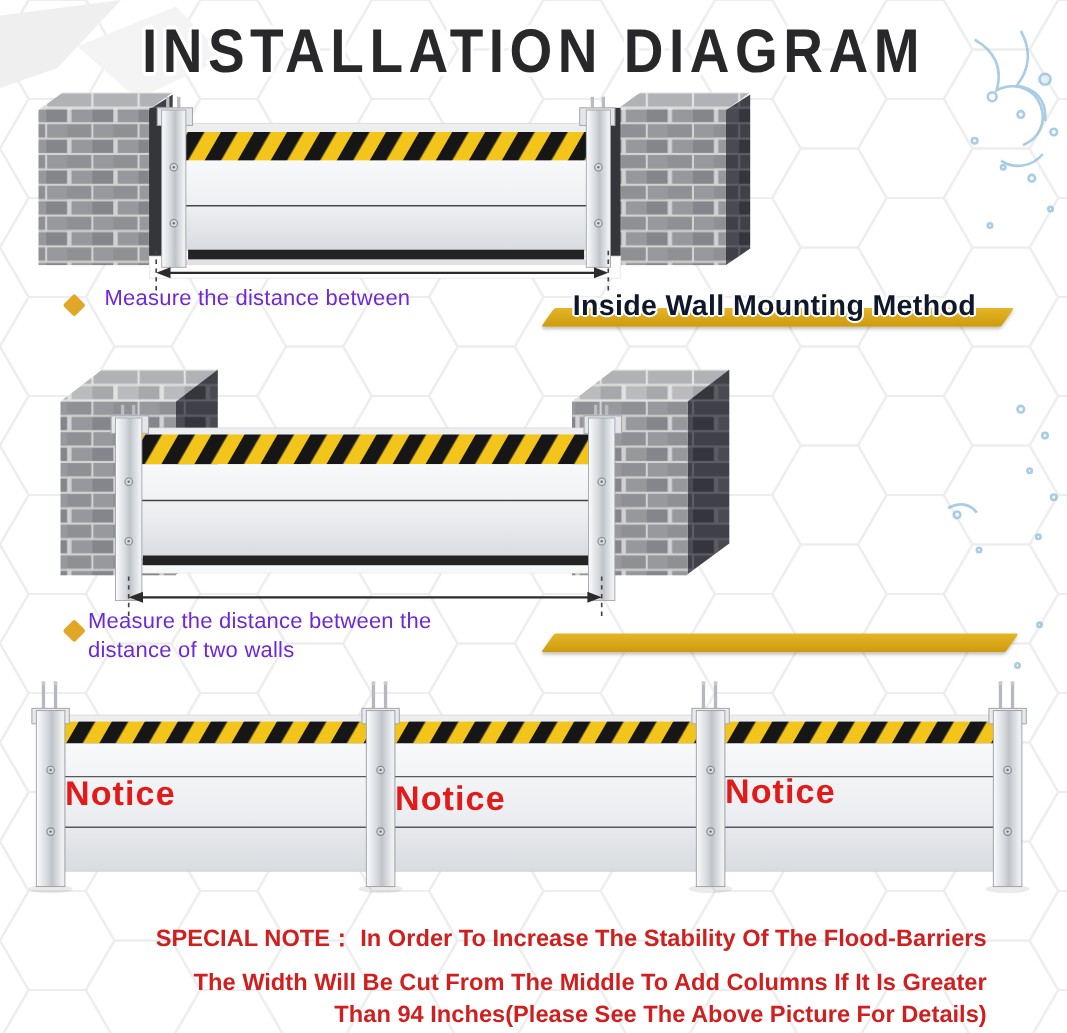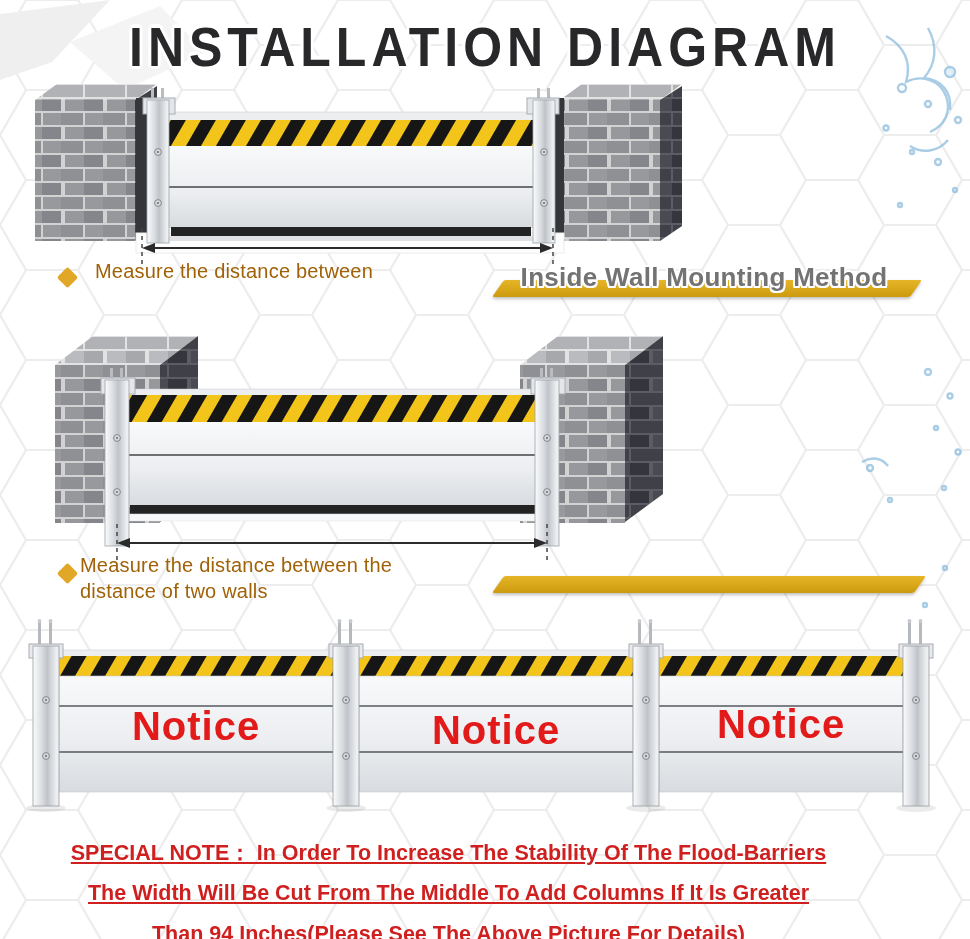--- a/index.html
+++ b/index.html
@@ -4,29 +4,29 @@
 <style>
   html,body{margin:0;padding:0;background:#fff;}
   #canvas{position:relative;width:970px;height:939px;overflow:hidden;background:#ffffff;
           font-family:"Liberation Sans",sans-serif;}
   .abs{position:absolute;}
   #scene{position:absolute;left:0;top:0;}
   .title{left:0;top:14px;width:970px;text-align:center;font-size:50px;font-weight:bold;
          letter-spacing:5px;color:#28282a;transform:scaleY(1.12);transform-origin:top;
          text-shadow:-3px 0 0 #fff,3px 0 0 #fff,0 -3px 0 #fff,0 3px 0 #fff,
                      -2px -2px 0 #fff,2px -2px 0 #fff,-2px 2px 0 #fff,2px 2px 0 #fff;}
-  .instr{font-size:20px;color:#a16207;line-height:26px;letter-spacing:.2px;}
+  .instr{font-size:20px;color:#6d28d9;line-height:26px;letter-spacing:.2px;}
   .diamond{width:15px;height:15px;background:#e2a727;transform:rotate(45deg);border-radius:2px;}
   .banner-strip{height:17px;background:linear-gradient(#e6b527,#cd9a0e);
                 transform:skewX(-35deg);border-radius:2px;box-shadow:1px 2px 3px rgba(0,0,0,.25);}
-  .banner-text{font-weight:bold;font-size:26px;color:#737373;text-align:center;letter-spacing:.3px;
+  .banner-text{font-weight:bold;font-size:26px;color:#0f172a;text-align:center;letter-spacing:.3px;
          text-shadow:-2px 0 0 #fff,2px 0 0 #fff,0 -2px 0 #fff,0 2px 0 #fff,
                      -1.5px -1.5px 0 #fff,1.5px -1.5px 0 #fff,-1.5px 1.5px 0 #fff,1.5px 1.5px 0 #fff;}
-  .notice{font-weight:bold;font-size:40px;color:#e21a1a;text-align:center;letter-spacing:1px;}
-  .note-line{width:897px;text-align:center;font-weight:bold;font-size:21.5px;color:#cf1f1f;text-decoration:underline;}
+  .notice{font-weight:bold;font-size:31px;color:#e21a1a;text-align:left;letter-spacing:1px;}
+  .note-line{width:897px;text-align:right;font-weight:bold;font-size:21.5px;color:#cf1f1f;}
 </style>
 </head>
 <body>
 
 <div id="canvas">
 
 <svg id="scene" width="970" height="939" viewBox="0 0 970 939">
   <defs>
     <pattern id="hex" width="156" height="90" patternUnits="userSpaceOnUse">
       <g fill="none" stroke="#e7e7e7" stroke-width="2">
@@ -288,17 +288,17 @@
   <div>distance of two walls</div>
 </div>
 <div class="abs banner-strip" style="left:498px;top:576px;width:422px;"></div>
 
 <div class="abs notice" style="left:59px;top:704px;width:274px;">Notice</div>
 <div class="abs notice" style="left:359px;top:708px;width:274px;">Notice</div>
 <div class="abs notice" style="left:659px;top:702px;width:244px;">Notice</div>
 
 <div class="abs" style="left:0;top:838px;">
   <div class="note-line" style="margin-bottom:14px;">SPECIAL NOTE：  In Order To Increase The Stability Of The Flood-Barriers</div>
-  <div class="note-line" style="margin-bottom:16px;">The Width Will Be Cut From The Middle To Add Columns If It Is Greater</div>
+  <div class="note-line" style="margin-bottom:4px;">The Width Will Be Cut From The Middle To Add Columns If It Is Greater</div>
   <div class="note-line">Than 94 Inches(Please See The Above Picture For Details)</div>
 </div>
 
 </div>
 
 </body></html>

